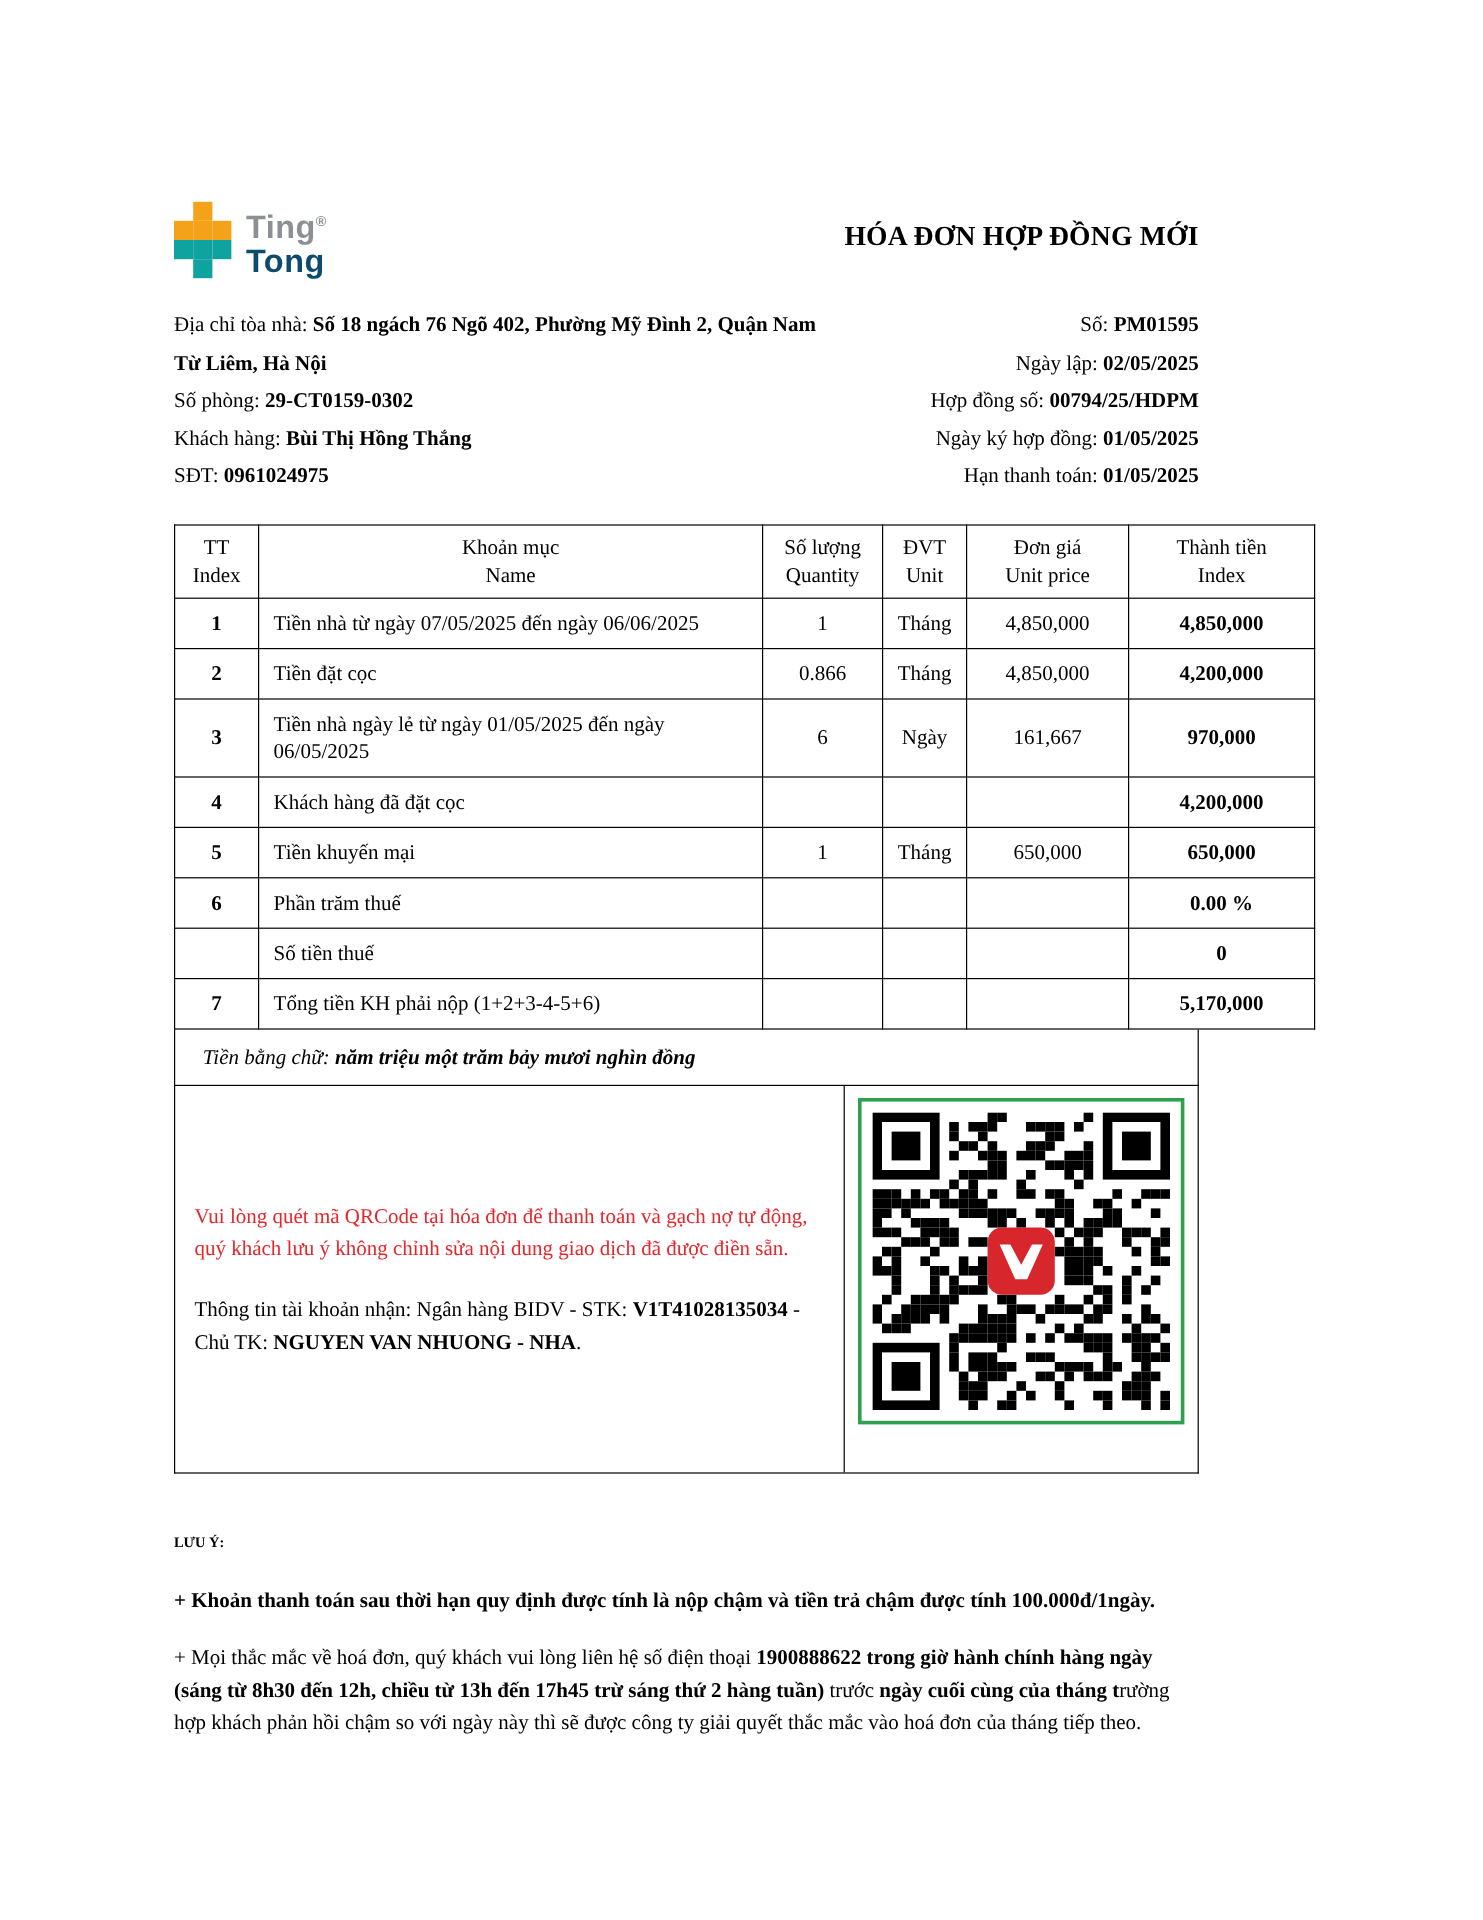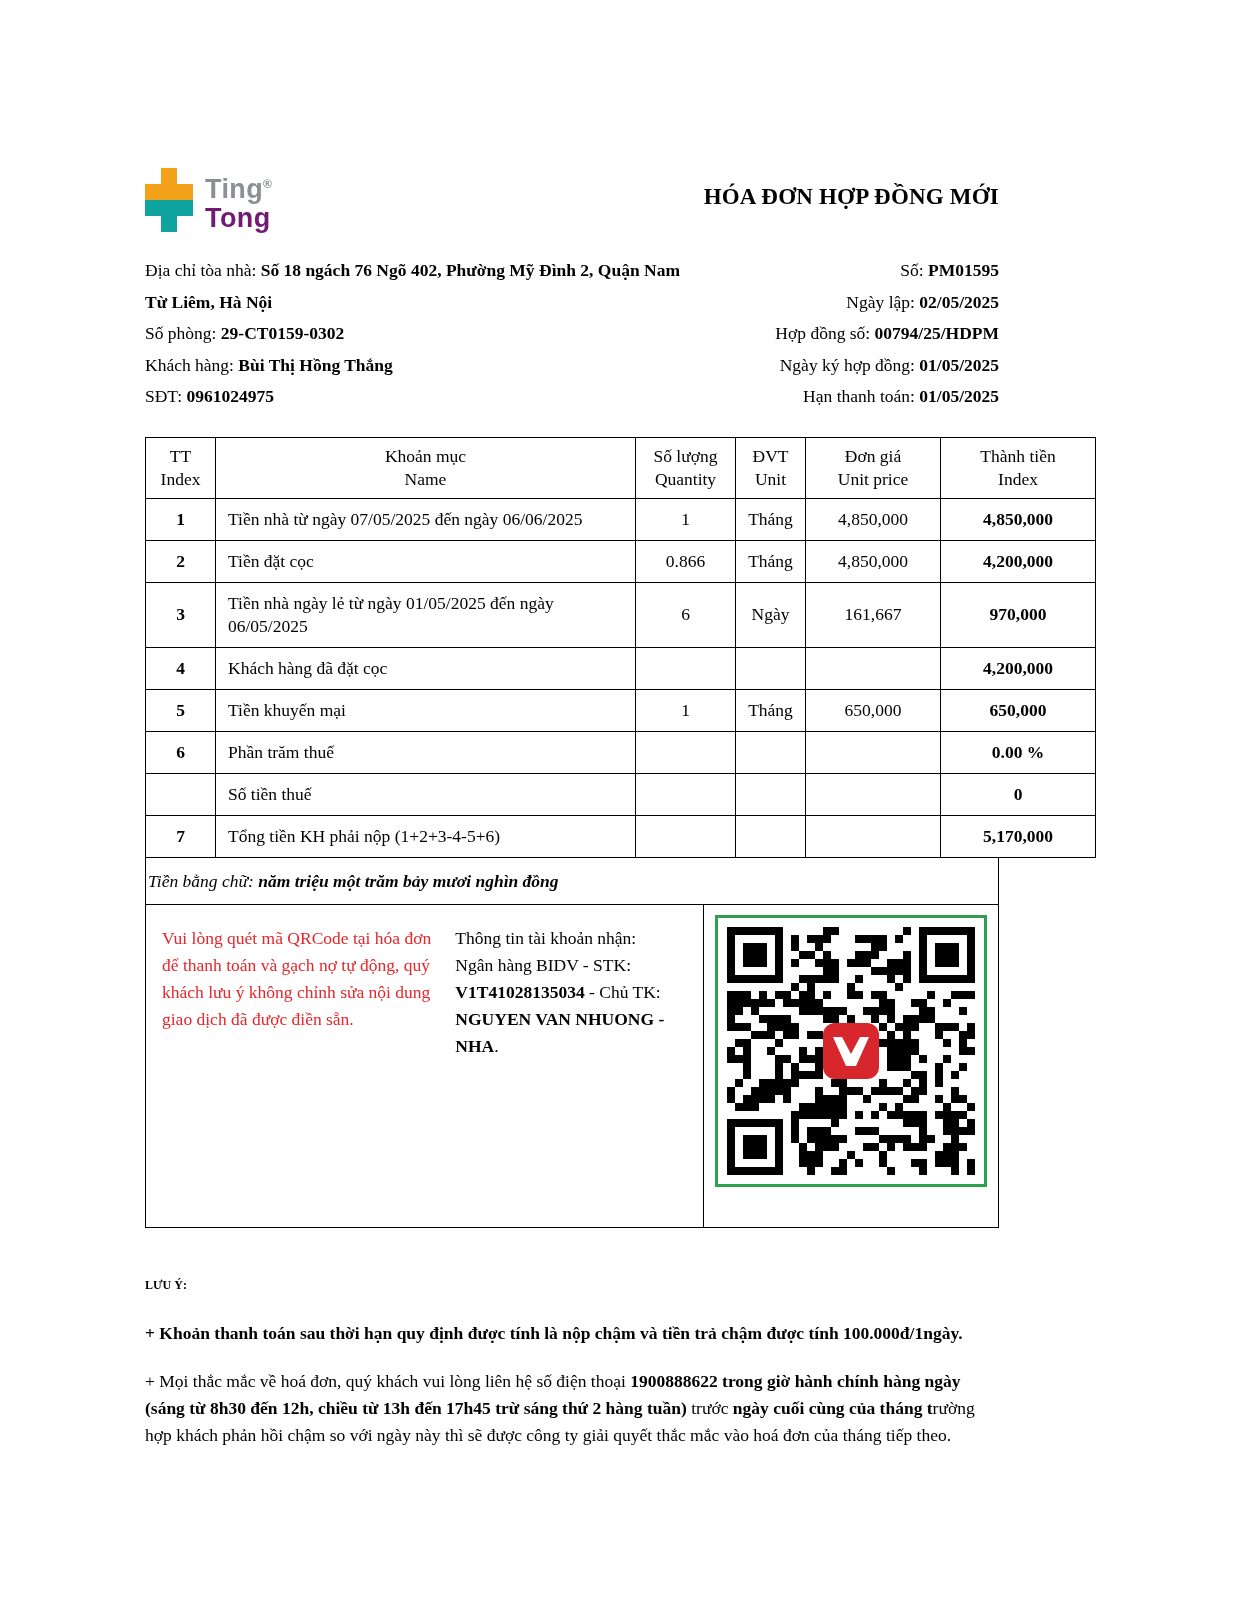--- a/index.html
+++ b/index.html
@@ -9,42 +9,42 @@
   }
   .page{
     position:relative;width:1140px;height:1600px;box-sizing:border-box;
     padding:168px 141px 40px 145px;background:#fff;
   }
   
   .header{display:flex;justify-content:space-between;align-items:flex-start}
   .logo{display:flex;gap:12px;align-items:flex-start}
   .logo-text{font-family:"Liberation Sans",sans-serif;font-weight:bold;font-size:27px;line-height:29px;letter-spacing:.4px;margin-top:2px}
   .logo-ting{color:#8C8F93}
-  .logo-tong{color:#701a75}
+  .logo-tong{color:#0c4a6e}
   .reg{font-size:12px;vertical-align:super;font-weight:bold}
   .doc-title{font-size:23px;font-weight:bold;margin-top:16px;letter-spacing:.2px}
   
   .info{display:flex;justify-content:space-between;margin-top:22px;font-size:17.5px}
   .info-left{width:560px;line-height:31.5px}
   .info-right{text-align:right;line-height:31.5px}
   
   table.invoice{width:100%;border-collapse:collapse;margin-top:24px;font-size:17.5px;table-layout:fixed}
   .invoice th,.invoice td{border:1px solid #000;vertical-align:middle}
   .invoice th{text-align:center;font-weight:normal;padding:7px 4px;line-height:23px}
   .invoice td{padding:9px 12px;line-height:23px}
   .c-tt{text-align:center;font-weight:bold}
   .c-name{text-align:left}
   .c-qty,.c-unit,.c-price{text-align:center}
   .c-total{text-align:center;font-weight:bold}
   
-  .words-row{border:1px solid #000;border-top:0;padding:11px 2px;font-size:17.5px;font-style:italic;line-height:24px}
+  .words-row{border:1px solid #000;border-top:0;padding:11px 23px;font-size:17.5px;font-style:italic;line-height:24px}
   .words-row b{font-style:italic}
   
   .qr-section{border:1px solid #000;border-top:0;display:flex;height:322px}
-  .qr-left{flex:1;border-right:1px solid #000;padding:20px 26px 20px 16px;display:flex;flex-direction:row;justify-content:center;gap:24px;font-size:17.5px;line-height:27px}
+  .qr-left{flex:1;border-right:1px solid #000;padding:20px 26px 20px 16px;display:flex;flex-direction:column;justify-content:center;gap:24px;font-size:17.5px;line-height:27px}
   .warning-text{color:#E5262B}
   .qr-right{width:294px;display:flex;justify-content:center;align-items:flex-start;padding-top:10px}
   .qr-box{border:3px solid #2E9E4F;background:#fff;padding:9px;width:272px;height:272px;box-sizing:border-box}
   
   .notes{margin-top:44px;font-size:17.5px;line-height:27px}
   .notes-title{font-weight:bold;font-size:12px}
   .note{margin-top:21px}
   .note1{font-weight:bold}
 </style>
 </head>

